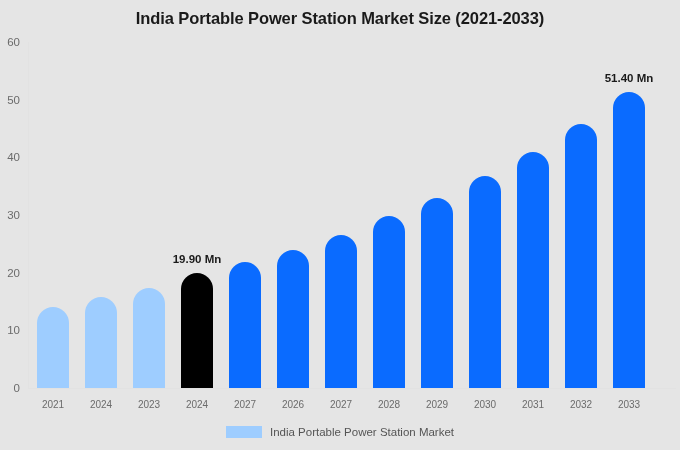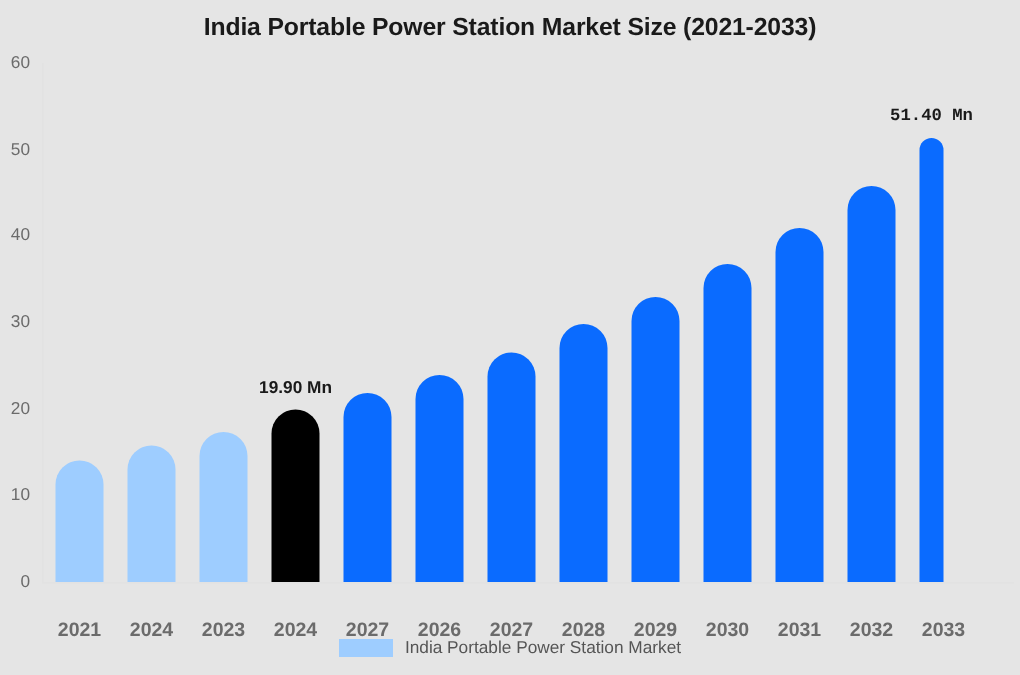--- a/index.html
+++ b/index.html
@@ -98,26 +98,25 @@
   }
   #x-tick-labels {
     position: absolute;
     left: 28px;
     top: 396px;
     width: 648px;
     height: 20px;
   }
   .x-tick-label {
     position: absolute;
-    top: 16px;
+    top: 3px;
     transform: translateX(-50%);
-    font-size: 13px;
+    font-size: 10px;
     color: #6b6b6b;
     white-space: nowrap;
-    font-weight: bold;
   }
   
   #legend {
     position: absolute;
     left: 0;
     top: 426px;
     width: 680px;
     display: flex;
     justify-content: center;
     align-items: center;
@@ -188,21 +187,21 @@
         </div>
         <div class="bar-group" style="left: 441px; width: 32px; height: 346px;">
           <div class="bar" style="height: 212.213px; background: rgb(10, 107, 255);"></div>
         </div>
         <div class="bar-group" style="left: 489px; width: 32px; height: 346px;">
           <div class="bar" style="height: 236.433px; background: rgb(10, 107, 255);"></div>
         </div>
         <div class="bar-group" style="left: 537px; width: 32px; height: 346px;">
           <div class="bar" style="height: 263.537px; background: rgb(10, 107, 255);"></div>
         </div>
-        <div class="bar-group" style="left: 585px; width: 16px; height: 346px; font-family: Liberation Mono, monospace;">
+        <div class="bar-group" style="left: 585px; width: 32px; height: 346px;">
           <div class="bar" style="height: 296.407px; background: rgb(10, 107, 255);"></div>
           <div class="bar-value-label" style="bottom: 304.407px;">51.40 Mn</div>
         </div>
       </div>
   </div>
 
   <div id="x-tick-labels">
       <div class="x-tick-label" style="left: 25px;">2021</div>
       <div class="x-tick-label" style="left: 73px;">2024</div>
       <div class="x-tick-label" style="left: 121px;">2023</div>

